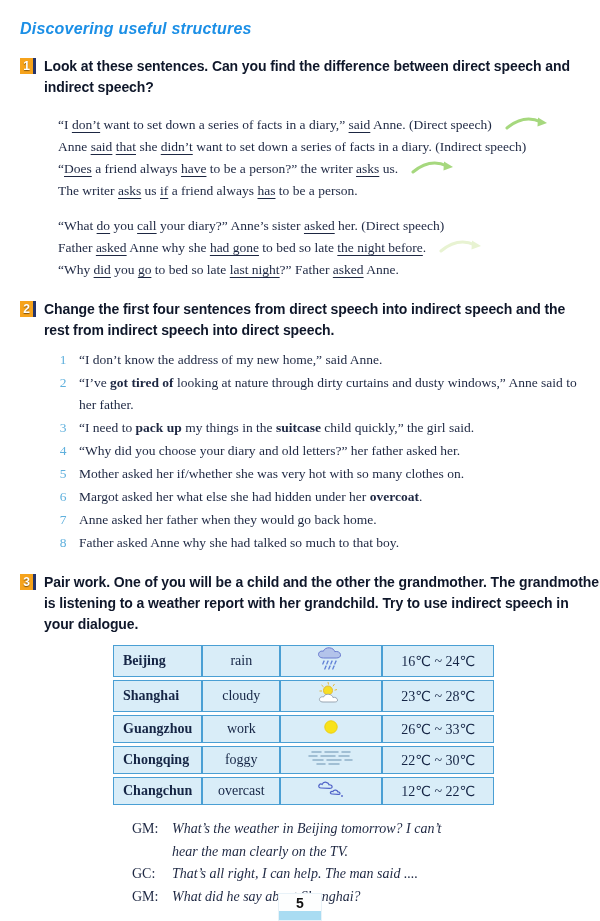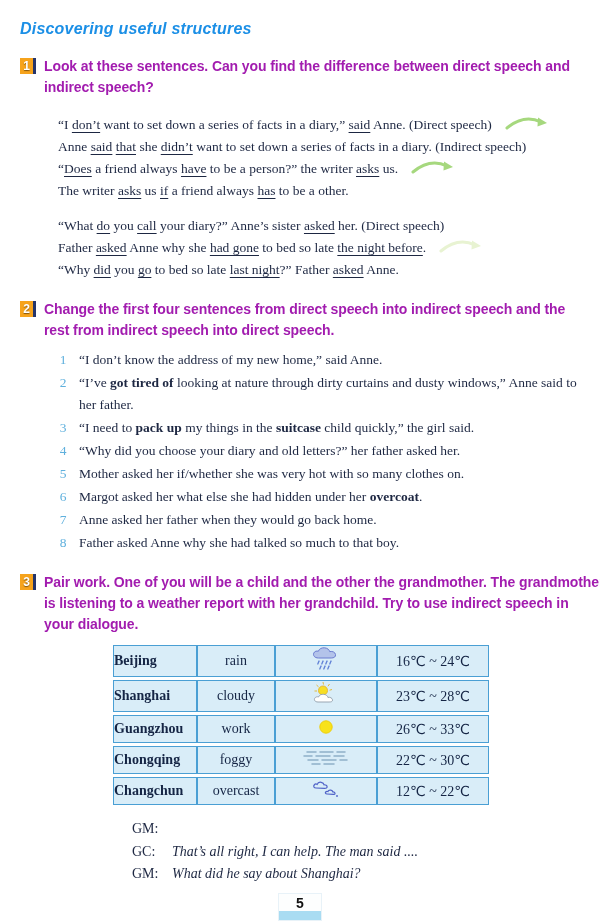--- a/index.html
+++ b/index.html
@@ -17,37 +17,37 @@
   .sec { margin:0 14px 0 20px; }
   .sec-head { display:flex; gap:8px; margin-top:18px; }
   .numbox {
     flex:0 0 auto; width:16px; height:16px; margin-top:2px;
     background:#f6a31c; border-right:3px solid #25356b;
     color:#fff; font:bold 12px/16px "Liberation Sans", sans-serif;
     text-align:center; text-shadow:0 1px 1px rgba(70,45,0,.65);
   }
   .sec-title {
     font-family:"Liberation Sans", sans-serif; font-weight:bold;
-    font-size:14px; line-height:21px; color:#a21caf;
+    font-size:14px; line-height:21px; color:#0f172a;
     white-space:pre; letter-spacing:-.1px;
   }
   .para { margin:16px 0 0 38px; font-size:13.5px; line-height:22px; }
   .para.gap { margin-top:13px; }
   .line { white-space:pre; height:22px; }
   .seg-u { text-decoration:underline; text-underline-offset:2.5px; text-decoration-thickness:1px; }
   .seg-b { font-weight:bold; }
   .arrow { display:inline-block; vertical-align:-2px; margin-left:12px; }
   .xlist { margin:8px 0 0 38px; }
   .xitem { display:flex; gap:11px; font-size:13.5px; line-height:22px; margin-bottom:1px; }
   .xnum { flex:0 0 10px; text-align:center; color:#5fb0dd; }
   .xtext { white-space:pre; }
   .wtable { margin:7px 0 0 93px; border-collapse:separate; border-spacing:0 3px; }
   .wtable td {
     background:#d9edf8; border:1px solid #4a9fd4;
-    height:28px; font-size:14px; color:#152545; padding:0 0;
+    height:28px; font-size:14px; color:#152545; padding:0 9px;
   }
   .td-city   { width:84px;  font-weight:bold; border-left:3px solid #33679c; }
   .td-wx     { width:78px;  text-align:center; }
   .td-icon   { width:102px; text-align:center; }
   .td-temp   { width:112px; text-align:center; font-family:"Liberation Serif","DejaVu Sans",serif; }
   .dialogue { margin:10px 0 0 112px; font-size:14px; line-height:22.5px; }
   .drow { display:flex; }
   .dspk { flex:0 0 40px; }
   .dtxt { font-style:italic; white-space:pre; }
   .footer {
@@ -74,21 +74,21 @@
     <div class="para">
       <div class="line"><span><span>“I </span><span class="seg-u">don’t</span><span> want to set down a series of facts in a diary,” </span><span class="seg-u">said</span><span> Anne. (Direct speech)</span></span><svg class="arrow" width="44" height="15" viewBox="0 0 44 15">
             <path d="M3 12 Q 20 -2 37 6" fill="none" stroke="#a6d87e" stroke-width="3" stroke-linecap="round"></path>
             <path d="M34 1.5 L43 7 L33.5 10.5 Z" fill="#a6d87e"></path>
           </svg></div>
       <div class="line"><span><span>Anne </span><span class="seg-u">said</span><span> </span><span class="seg-u">that</span><span> she </span><span class="seg-u">didn’t</span><span> want to set down a series of facts in a diary. (Indirect speech)</span></span></div>
       <div class="line"><span><span>“</span><span class="seg-u">Does</span><span> a friend always </span><span class="seg-u">have</span><span> to be a person?” the writer </span><span class="seg-u">asks</span><span> us.</span></span><svg class="arrow" width="44" height="15" viewBox="0 0 44 15">
             <path d="M3 12 Q 20 -2 37 6" fill="none" stroke="#a6d87e" stroke-width="3" stroke-linecap="round"></path>
             <path d="M34 1.5 L43 7 L33.5 10.5 Z" fill="#a6d87e"></path>
           </svg></div>
-      <div class="line"><span><span>The writer </span><span class="seg-u">asks</span><span> us </span><span class="seg-u">if</span><span> a friend always </span><span class="seg-u">has</span><span> to be a other.</span></span></div>
+      <div class="line"><span><span>The writer </span><span class="seg-u">asks</span><span> us </span><span class="seg-u">if</span><span> a friend always </span><span class="seg-u">has</span><span> to be a person.</span></span></div>
     </div>
     <div class="para gap">
       <div class="line"><span><span>“What </span><span class="seg-u">do</span><span> you </span><span class="seg-u">call</span><span> your diary?” Anne’s sister </span><span class="seg-u">asked</span><span> her. (Direct speech)</span></span></div>
       <div class="line"><span><span>Father </span><span class="seg-u">asked</span><span> Anne why she </span><span class="seg-u">had gone</span><span> to bed so late </span><span class="seg-u">the night before</span><span>.</span></span><svg class="arrow" width="44" height="15" viewBox="0 0 44 15">
             <path d="M3 12 Q 20 -2 37 6" fill="none" stroke="#e8f3d2" stroke-width="3" stroke-linecap="round"></path>
             <path d="M34 1.5 L43 7 L33.5 10.5 Z" fill="#e8f3d2"></path>
           </svg></div>
       <div class="line"><span><span>“Why </span><span class="seg-u">did</span><span> you </span><span class="seg-u">go</span><span> to bed so late </span><span class="seg-u">last night</span><span>?” Father </span><span class="seg-u">asked</span><span> Anne.</span></span></div>
     </div>
   </div>
@@ -226,20 +226,22 @@
               </svg>
           </td>
           <td class="td-temp">12℃ ~ 22℃</td>
         </tr>
       </tbody>
     </table>
 
     <div class="dialogue">
       <div class="drow">
           <span class="dspk">GM:</span>
+          <span class="dtxt">What’s the weather in Beijing tomorrow? I can’t
+hear the man clearly on the TV.</span>
         </div>
       <div class="drow">
           <span class="dspk">GC:</span>
           <span class="dtxt">That’s all right, I can help. The man said ....</span>
         </div>
       <div class="drow">
           <span class="dspk">GM:</span>
           <span class="dtxt">What did he say about Shanghai?</span>
         </div>
 

